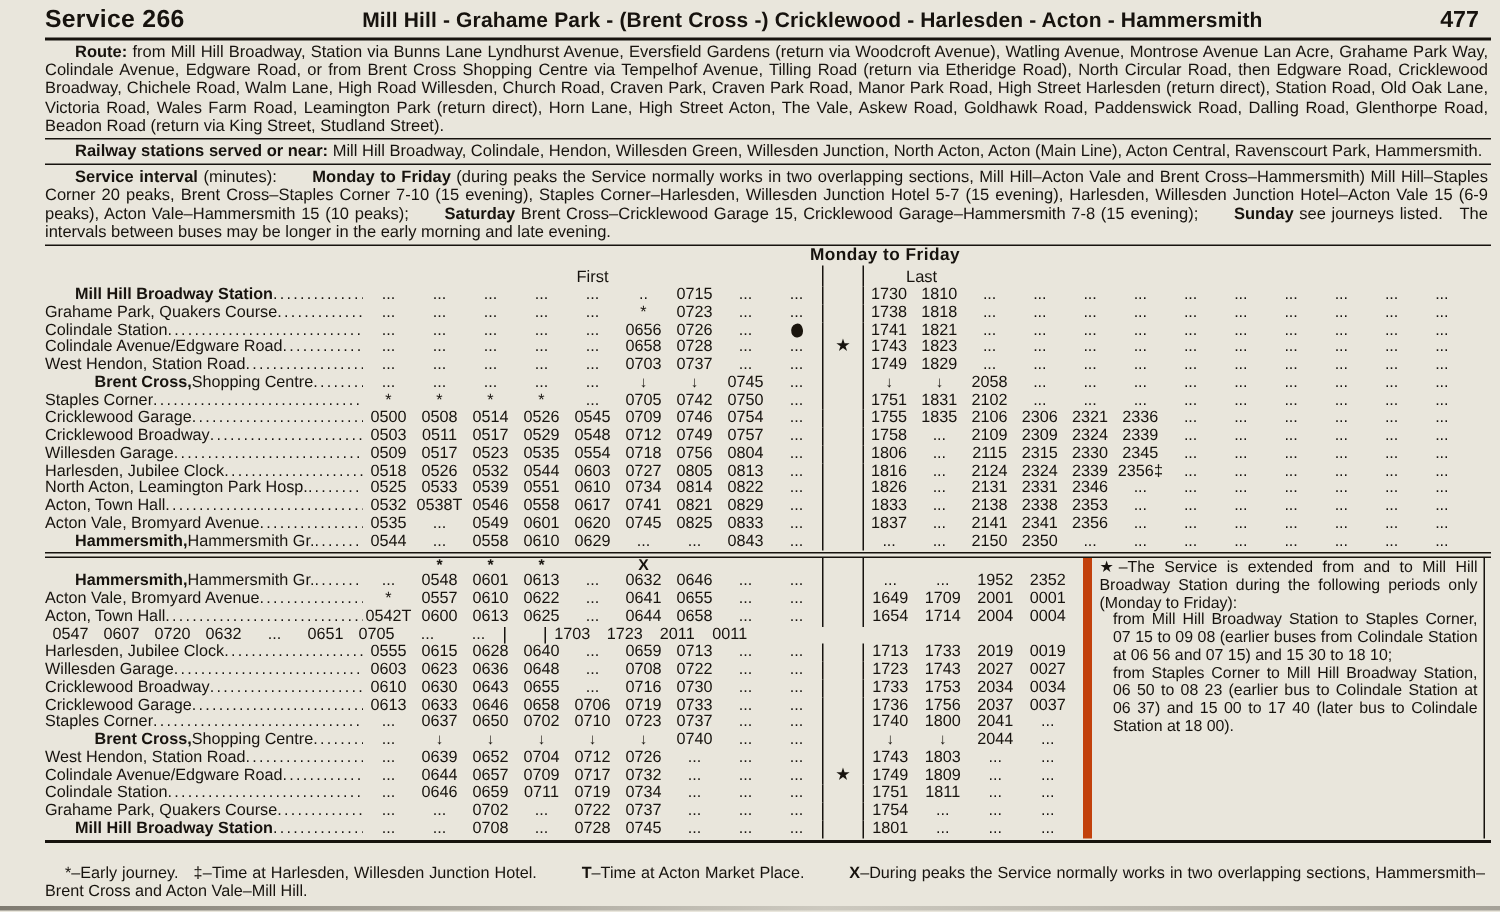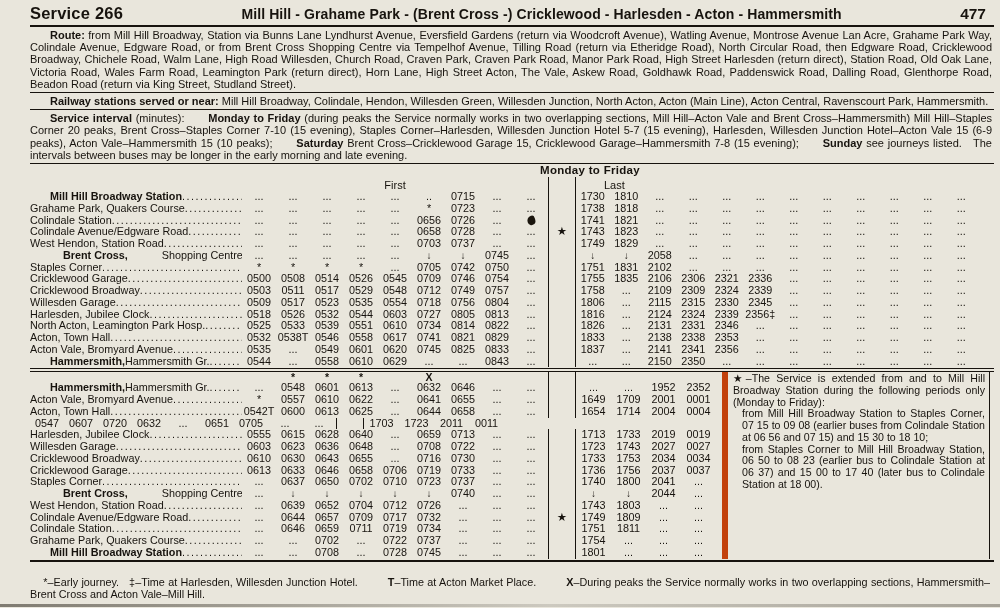--- a/index.html
+++ b/index.html
@@ -18,21 +18,21 @@
   
   .para{font-size:11px;line-height:12.2px;text-align:justify;padding:2px 2px 2px 0;white-space:pre-wrap;}
   .rule{border-top:1.5px solid #17130e;}
   .b{font-weight:bold;margin-left:20px;}
   
   .mfw{position:relative;height:13px;border-top:1.5px solid #17130e;}
   .mf{position:absolute;left:510px;top:0;font-weight:bold;font-size:11.5px;letter-spacing:.3px;}
   
   .trow{display:flex;height:11.75px;line-height:11.75px;font-size:10.8px;align-items:stretch;}
   .stop{width:212px;display:flex;overflow:hidden;white-space:nowrap;flex:none;}
-  .stop.ind{padding-left:13px;width:199px;gap:34px;}
+  .stop.ind{padding-left:13px;width:199px;}
   .leader{flex:1;overflow:hidden;white-space:nowrap;}
   .leader::after{content:" .............................................................";letter-spacing:1.5px;}
   .lcells{display:flex;width:306px;flex:none;}
   .cell{width:34px;flex:none;text-align:center;white-space:nowrap;}
   .r12{width:33.5px;}
   .r4{width:35px;}
   .starcol{width:26px;flex:none;border-left:1.5px solid #17130e;border-right:1.5px solid #17130e;text-align:center;font-size:11.5px;}
   .rcells{display:flex;flex:none;}
   .rel{position:relative;}
   .fl{position:absolute;top:1px;font-size:11px;}

